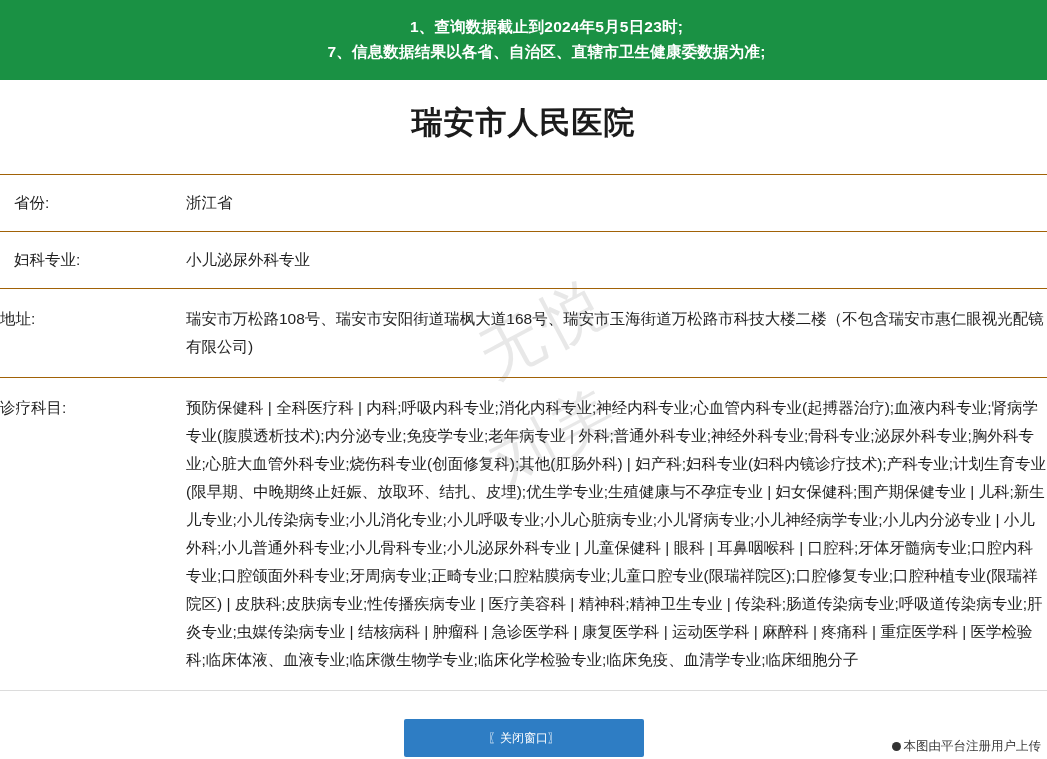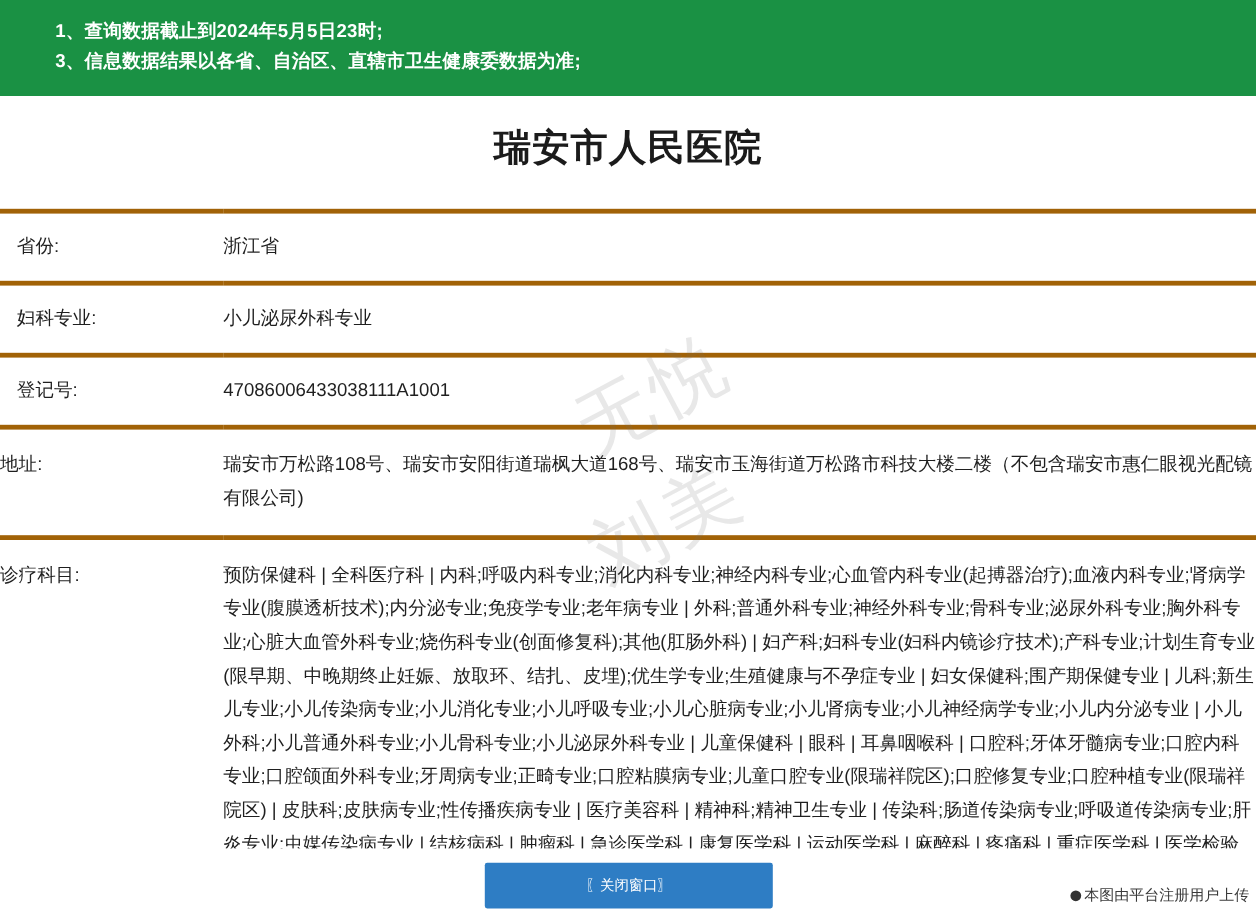--- a/index.html
+++ b/index.html
@@ -15,20 +15,21 @@
     position: relative;
     overflow: hidden;
   }
 
   
   .notice-banner {
     background: #1a9144;
     color: #ffffff;
     padding: 14px 0 16px 0;
     box-sizing: border-box;
+    text-align: center;
   }
   .notice-line {
     font-size: 15.5px;
     line-height: 25px;
     padding-left: 46px;
     font-weight: bold;
     letter-spacing: 0.2px;
     white-space: nowrap;
   }
 
@@ -42,21 +43,21 @@
     letter-spacing: 1px;
   }
 
   
   .info-table {
     width: 1047px;
     border-collapse: collapse;
     table-layout: fixed;
   }
   .info-table tr {
-    border-top: 4px solid #a16207;
+    border-top: 1px solid #a16207;
   }
   .info-table tr:last-child {
     border-bottom: 1px solid #dcdcdc;
   }
   .info-table td {
     vertical-align: top;
     padding: 14px 0;
     font-size: 15.5px;
     line-height: 28px;
     color: #1f1f1f;
@@ -139,43 +140,39 @@
     background: #333333;
     margin-right: 3px;
     vertical-align: -1px;
   }
 </style>
 </head>
 <body>
 
 <div class="notice-banner">
   <div class="notice-line">1、查询数据截止到2024年5月5日23时;</div>
-  <div class="notice-line">3、信息数据结果以各省、自治区、直辖市卫生健康委数据为准;</div>
+  <div class="notice-line">7、信息数据结果以各省、自治区、直辖市卫生健康委数据为准;</div>
 </div>
 
 <div class="hospital-title">瑞安市人民医院</div>
 
 <div class="watermark">
   <span class="wm-a">无悦</span>
   <span class="wm-b">刘美</span>
 </div>
 
 <table class="info-table">
   <tbody>
     <tr>
       <td class="label-cell">省份:</td>
       <td class="value-cell">浙江省</td>
     </tr>
     <tr>
       <td class="label-cell">妇科专业:</td>
       <td class="value-cell">小儿泌尿外科专业</td>
-    </tr>
-    <tr>
-      <td class="label-cell">登记号:</td>
-      <td class="value-cell">47086006433038111A1001</td>
     </tr>
     <tr class="tall-row">
       <td class="label-cell">地址:</td>
       <td class="value-cell">瑞安市万松路108号、瑞安市安阳街道瑞枫大道168号、瑞安市玉海街道万松路市科技大楼二楼（不包含瑞安市惠仁眼视光配镜有限公司)</td>
     </tr>
     <tr class="tall-row">
       <td class="label-cell">诊疗科目:</td>
       <td class="value-cell dept-text">预防保健科 | 全科医疗科 | 内科;呼吸内科专业;消化内科专业;神经内科专业;心血管内科专业(起搏器治疗);血液内科专业;肾病学专业(腹膜透析技术);内分泌专业;免疫学专业;老年病专业 | 外科;普通外科专业;神经外科专业;骨科专业;泌尿外科专业;胸外科专业;心脏大血管外科专业;烧伤科专业(创面修复科);其他(肛肠外科) | 妇产科;妇科专业(妇科内镜诊疗技术);产科专业;计划生育专业(限早期、中晚期终止妊娠、放取环、结扎、皮埋);优生学专业;生殖健康与不孕症专业 | 妇女保健科;围产期保健专业 | 儿科;新生儿专业;小儿传染病专业;小儿消化专业;小儿呼吸专业;小儿心脏病专业;小儿肾病专业;小儿神经病学专业;小儿内分泌专业 | 小儿外科;小儿普通外科专业;小儿骨科专业;小儿泌尿外科专业 | 儿童保健科 | 眼科 | 耳鼻咽喉科 | 口腔科;牙体牙髓病专业;口腔内科专业;口腔颌面外科专业;牙周病专业;正畸专业;口腔粘膜病专业;儿童口腔专业(限瑞祥院区);口腔修复专业;口腔种植专业(限瑞祥院区) | 皮肤科;皮肤病专业;性传播疾病专业 | 医疗美容科 | 精神科;精神卫生专业 | 传染科;肠道传染病专业;呼吸道传染病专业;肝炎专业;虫媒传染病专业 | 结核病科 | 肿瘤科 | 急诊医学科 | 康复医学科 | 运动医学科 | 麻醉科 | 疼痛科 | 重症医学科 | 医学检验科;临床体液、血液专业;临床微生物学专业;临床化学检验专业;临床免疫、血清学专业;临床细胞分子</td>
     </tr>
   </tbody>

